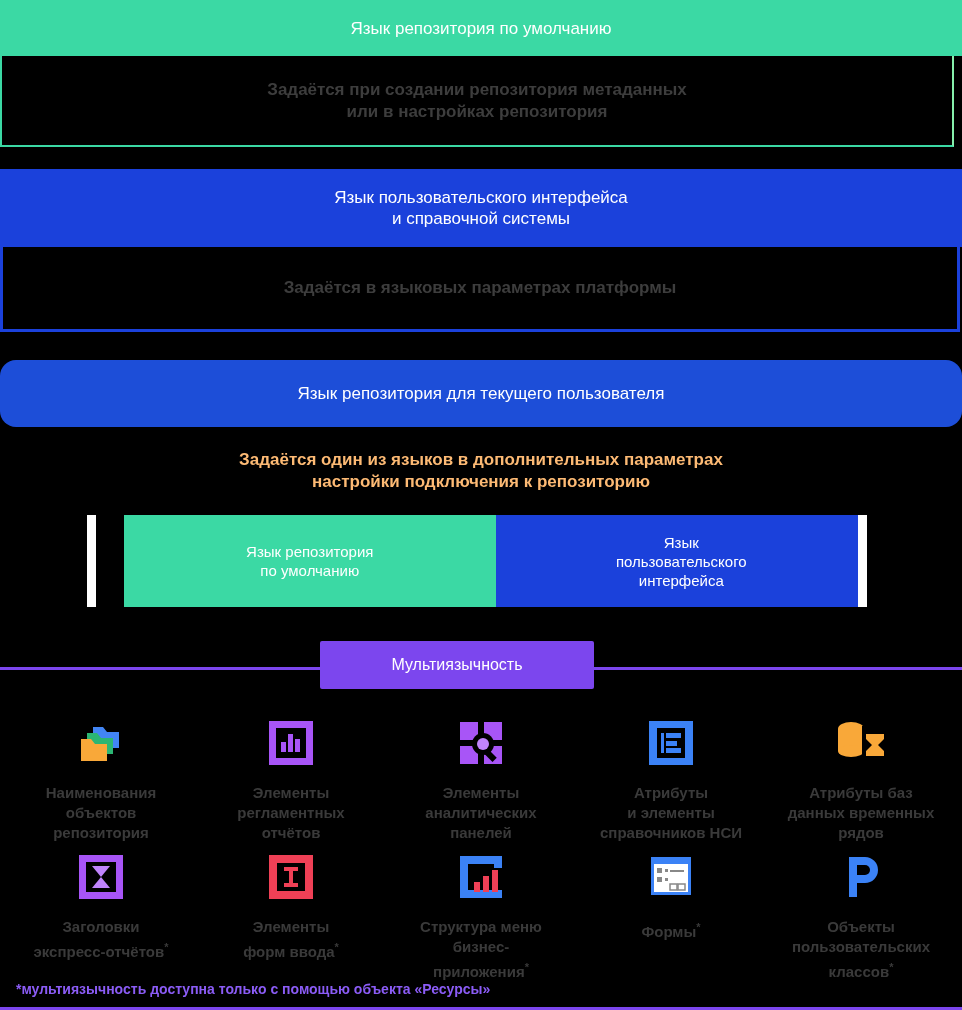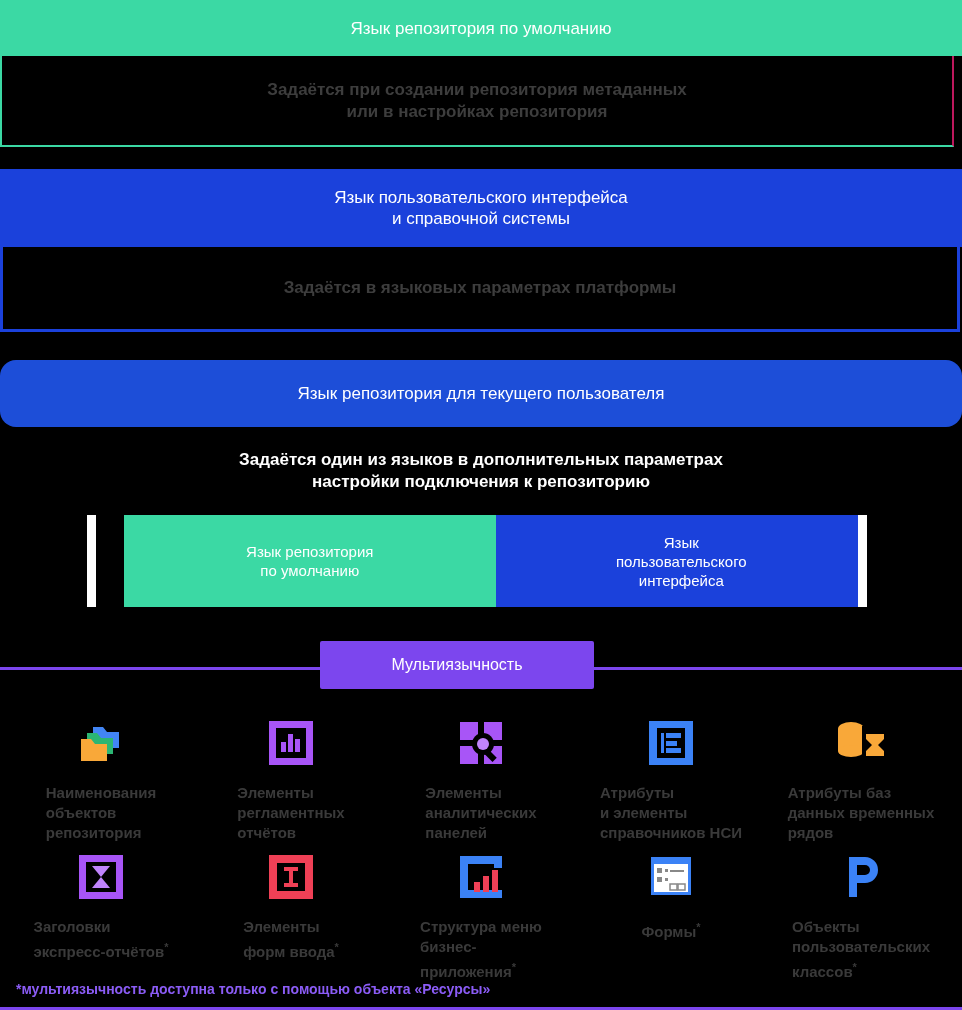--- a/index.html
+++ b/index.html
@@ -30,37 +30,37 @@
     color: #3d3d3d;
     display: flex; align-items: center; justify-content: center;
     text-align: center;
     font-size: 17px;
     line-height: 22px;
     font-weight: 700;
   }
   .band-body-green {
     height: 91px; margin: 0 8px 0 0;
     border-left: 2px solid #3BD9A4;
-    border-right: 2px solid #be185d;
+    border-right: 2px solid #86efac;
     border-bottom: 2px solid #3BD9A4;
   }
   .band-body-blue {
     height: 85px; margin: 0 2px 0 0;
     border-left: 3px solid #1B41DB;
     border-right: 3px solid #1B41DB;
     border-bottom: 3px solid #1B41DB;
   }
   .gap-blk { background:#000; width:962px; }
 
   
   .band-body-purple {
     height: 88px;
     display:flex; align-items:center; justify-content:center;
     text-align:center;
-    color:#ffffff; font-size:17px; line-height:22px; font-weight:700;
+    color:#fdba74; font-size:17px; line-height:22px; font-weight:700;
   }
 
   
   .options-wrap {
     position: relative;
     height: 92px;
     margin: 0 0 0 0;
     display: flex;
     padding-left: 115px;
     padding-right: 95px;
@@ -117,21 +117,21 @@
   .cell .icon-box {
     width: 56px; height: 56px;
     display:flex; align-items:center; justify-content:center;
     margin-bottom: 12px;
   }
   .cell .caption {
     color:#3a3a3a;
     font-size:15px;
     line-height:20px;
     font-weight:700;
-    text-align:left;
+    text-align:center;
   }
   .cell .caption sup { font-size:11px; }
 
   
   .footnote-zone { position:absolute; left:0; bottom:0; width:962px; }
   .footnote {
     color:#8b5cf6;
     font-size:14px;
     font-weight:700;
     padding: 0 0 10px 16px;

